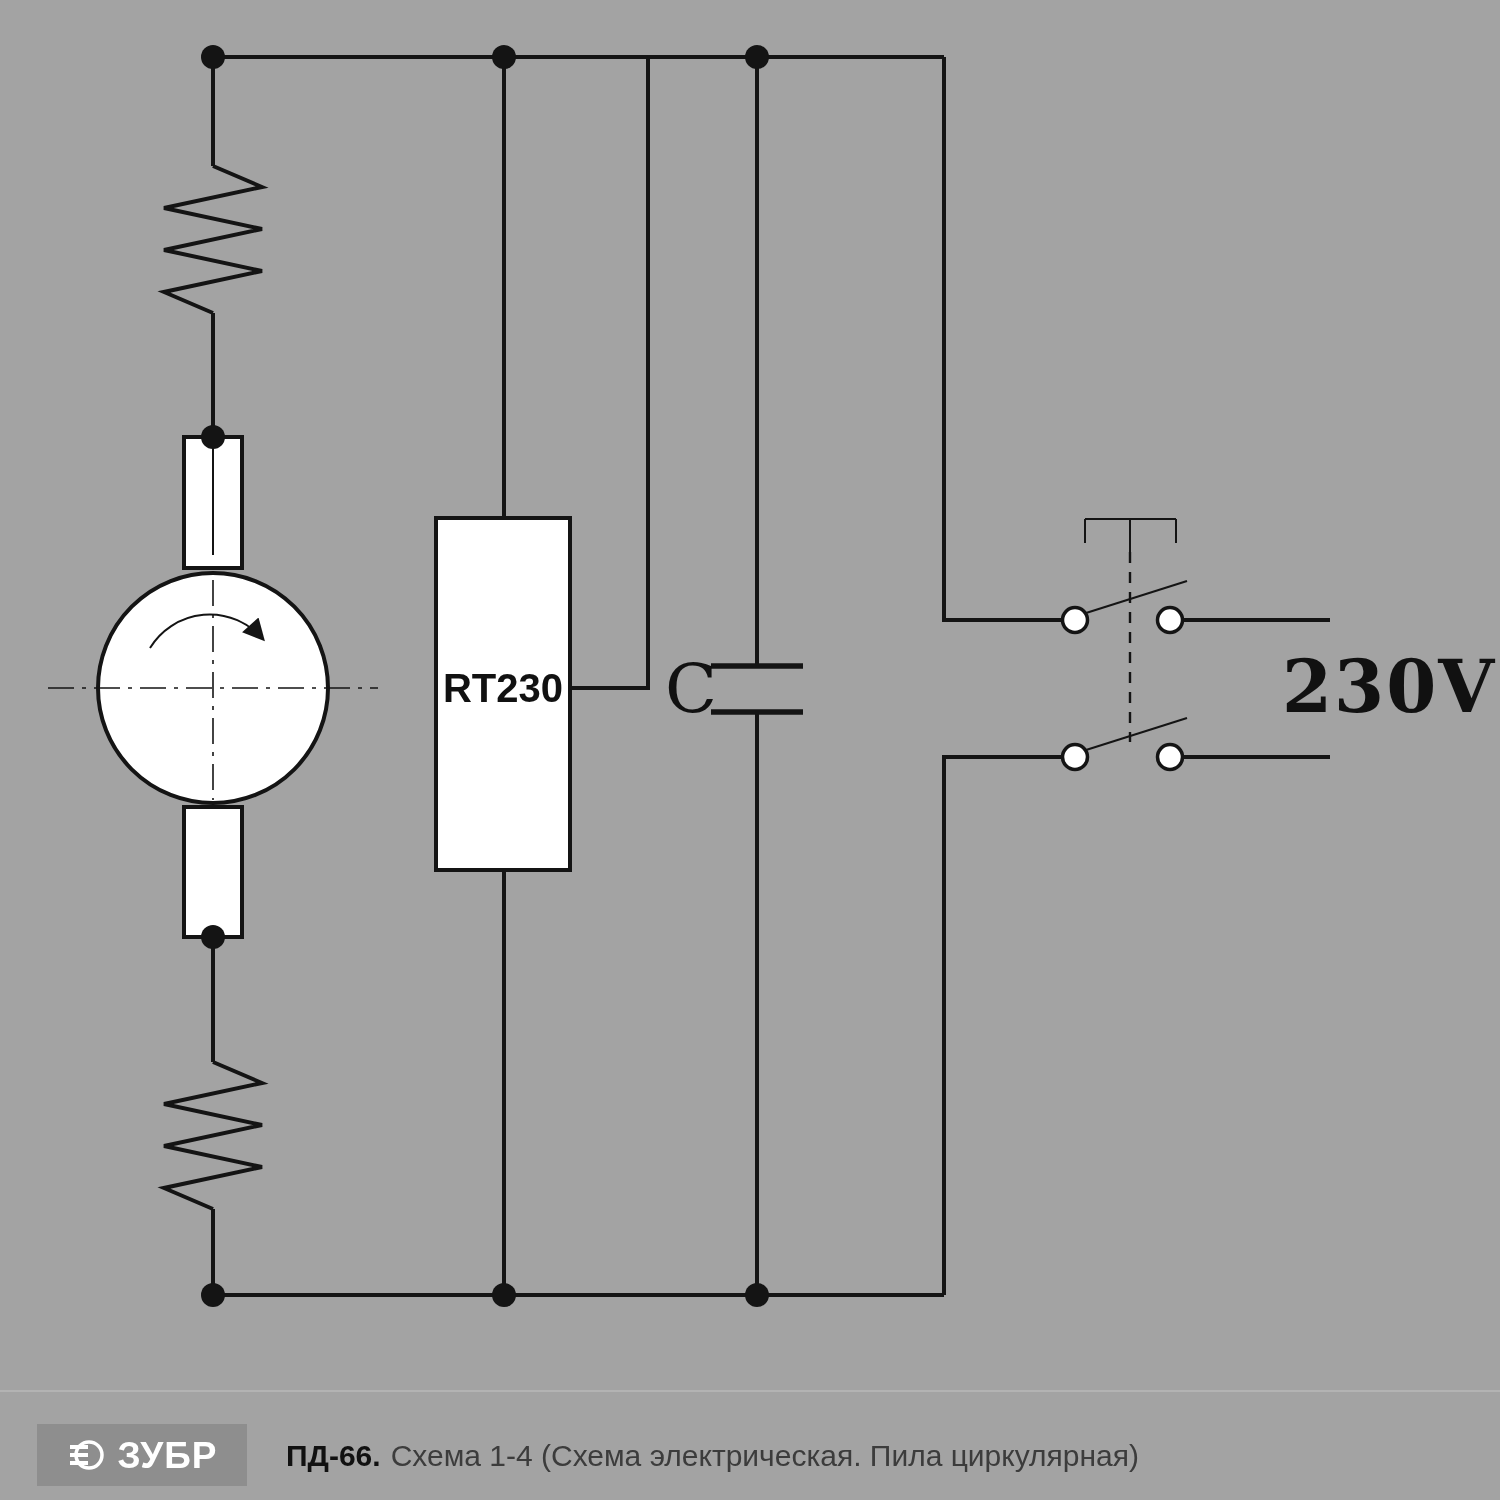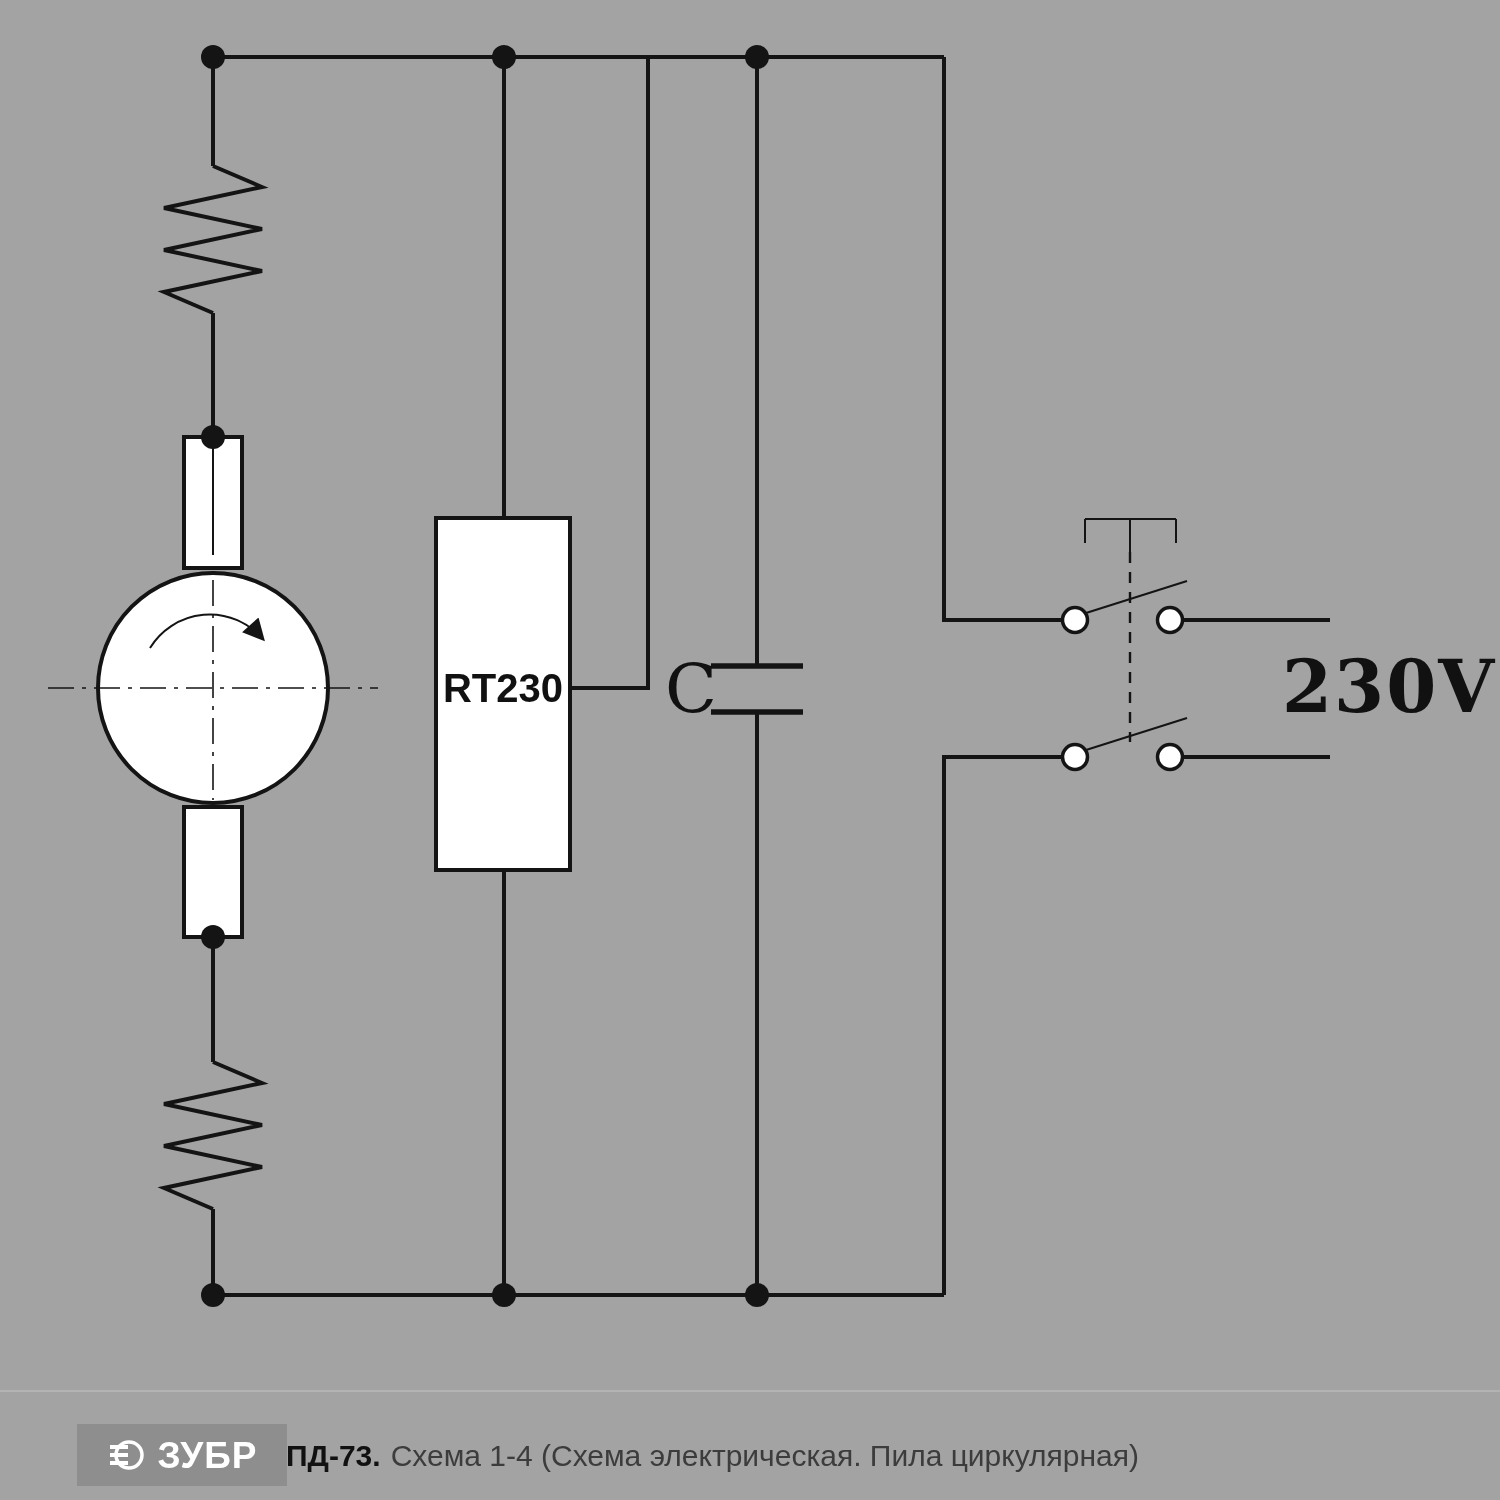--- a/index.html
+++ b/index.html
@@ -41,21 +41,20 @@
   .footer-separator {
     position: absolute; left: 0; top: 1390px;
     width: 1500px; height: 0; border-top: 2px solid #b3b3b3;
   }
   .footer-logo {
     position: absolute; left: 37px; top: 1424px;
     width: 210px; height: 62px;
     background: #8e8e8e;
     display: flex; align-items: center; justify-content: center;
     gap: 9px;
-    margin-left: 40px;
   }
   .brand-text {
     color: #ffffff; font-weight: 700; font-size: 37px;
     letter-spacing: 1px; line-height: 1;
     font-family: "Liberation Sans", sans-serif;
   }
   .footer-caption {
     position: absolute; left: 286px; top: 1436px;
     font-size: 30px; color: #3c3c3c; line-height: 40px;
     white-space: nowrap;
@@ -139,16 +138,16 @@
   <div class="footer-logo">
     <svg width="42" height="42" viewBox="0 0 42 42">
       <circle cx="23" cy="21" r="13" fill="none" stroke="#ffffff" stroke-width="3.5"></circle>
       <path d="M4 13 H22 M4 21 H22 M4 29 H22" stroke="#ffffff" stroke-width="4" fill="none"></path>
       <path d="M14 13 l6 0 M14 21 l6 0 M14 29 l6 0" stroke="#8e8e8e" stroke-width="0" fill="none"></path>
     </svg>
     <span class="brand-text">ЗУБР</span>
   </div>
 
   <div class="footer-caption">
-    <span class="model">ПД-73.</span><span>Схема 1-4 (Схема электрическая. Пила циркулярная)</span>
+    <span class="model">ПД-66.</span><span>Схема 1-4 (Схема электрическая. Пила циркулярная)</span>
   </div>
 
 </div>
 
 </body></html>

